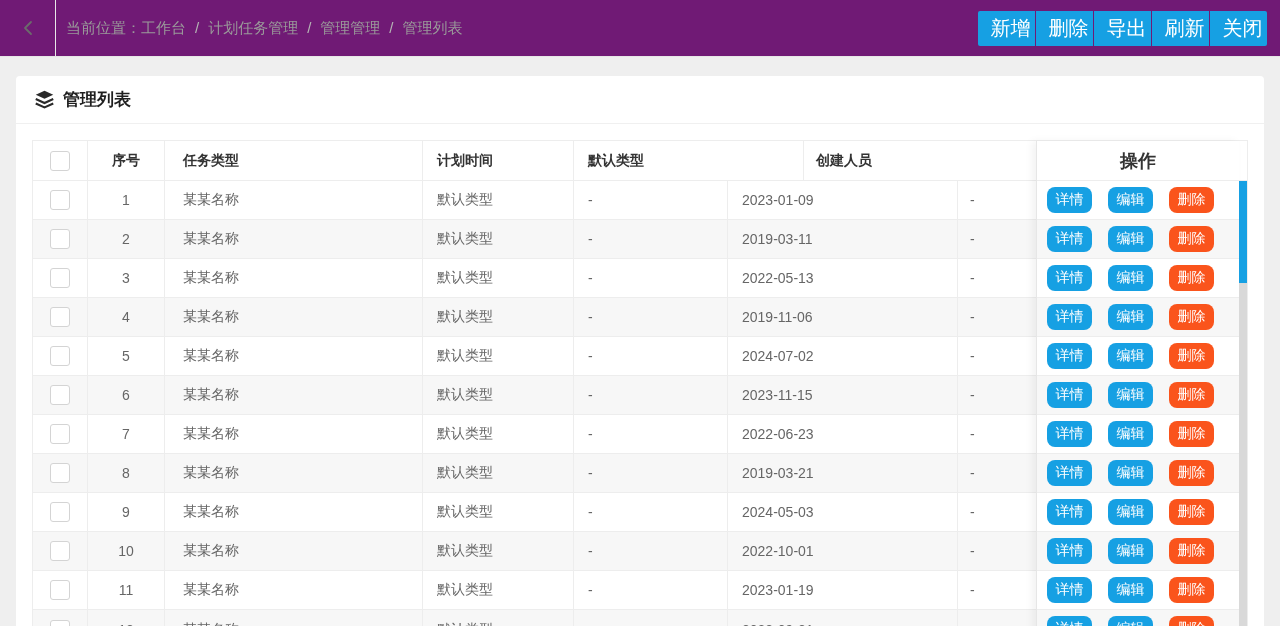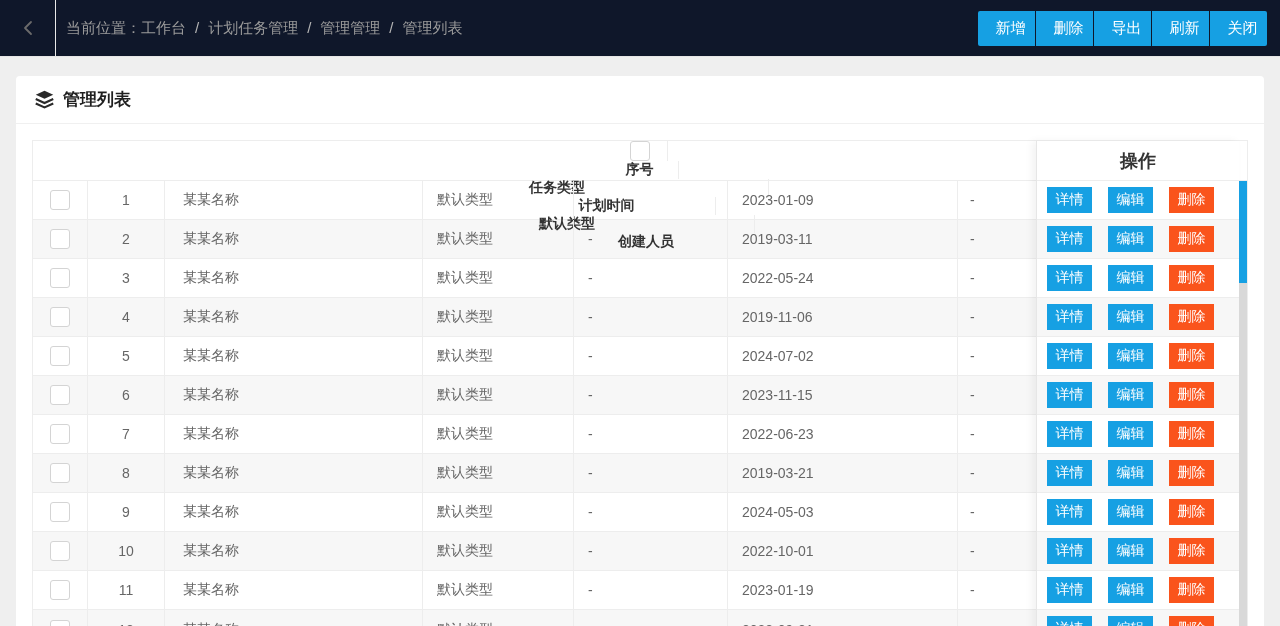--- a/index.html
+++ b/index.html
@@ -1,43 +1,43 @@
 <!DOCTYPE html>
 <html style="--primary: #16A0E3; --danger: #FA541C;"><head>
 <meta charset="utf-8">
 <style>
   * { margin:0; padding:0; box-sizing:border-box; }
   html,body { width:1280px; height:626px; overflow:hidden; }
   body { background:#efefef; font-family:"Liberation Sans","DejaVu Sans",sans-serif; }
 
   
-  .topbar { position:relative; height:57px; background:#0f172a; border-bottom:1px solid #e6e6e6;
+  .topbar { position:relative; height:57px; background:#701a75; border-bottom:1px solid #e6e6e6;
             display:flex; align-items:center; }
   .back { width:56px; height:100%; display:flex; align-items:center; justify-content:center;
           border-right:1px solid #e8e8e8; cursor:pointer; flex:0 0 auto; }
   .breadcrumb { margin-left:10px; display:flex; align-items:center; font-size:15px; color:#9a9a9a; }
   .bc-sep { color:#b5b5b5; padding:0 9px; }
   .topbar-actions { position:absolute; right:13px; top:11px; display:flex; gap:1px; }
-  .topbar-btn { width:57px; height:35px; background:var(--primary,#16A0E3); color:#fff; font-size:15px;
+  .topbar-btn { width:57px; height:35px; background:var(--primary,#16A0E3); color:#fff; font-size:20px;
                 display:flex; align-items:center; justify-content:center; cursor:pointer; border:none;
                 font-family:inherit;padding-left:8px; }
   .topbar-btn:first-child { border-radius:2px 0 0 2px; }
   .topbar-btn:last-child  { border-radius:0 2px 2px 0; }
 
   
   .card { margin:19px 16px 0; background:#fff; border-radius:4px; min-height:600px; }
   .card-header { height:48px; border-bottom:1px solid #f0f0f0; display:flex; align-items:center;
                  padding:0 18px; }
   .card-title { font-size:17px; font-weight:bold; color:#1f1f1f; margin-left:8px; }
 
   
   .card-body { padding:16px; }
   .table { position:relative; border:1px solid #ededed; background:#fff; }
   .t-row, .t-head { display:flex; align-items:center; }
-  .t-head { height:40px; border-bottom:1px solid #ededed; color:#333; font-weight:bold; font-size:14px;flex-direction:column; }
+  .t-head { height:40px; border-bottom:1px solid #ededed; color:#333; font-weight:bold; font-size:14px; }
   .t-row  { height:39px; border-bottom:1px solid #ededed; color:#666; font-size:14px; background:#fff; }
   .t-row.striped { background:#f7f7f7; }
   .t-row:last-child { border-bottom:none; }
   .cell { height:100%; display:flex; align-items:center; border-right:1px solid #ededed; padding-left:15px; }
   .cell:last-child { border-right:none; }
   .c-cb   { width:55px;  justify-content:center; padding-left:0; }
   .c-idx  { width:77px;  justify-content:center; padding-left:0; }
   .c-name { width:258px; padding-left:18px; }
   .c-type { width:151px; padding-left:14px; }
   .c-own  { width:154px; padding-left:14px; }
@@ -48,21 +48,21 @@
               cursor:pointer; display:block; }
 
   
   .op-col { position:absolute; top:0; right:8px; bottom:0; width:203px; background:#fff;
             border-left:1px solid #e6e6e6; box-shadow:-4px 0 8px rgba(0,0,0,0.05); }
   .op-head { height:40px; border-bottom:1px solid #ededed; display:flex; align-items:center;
              justify-content:center; font-weight:bold; font-size:18px; color:#333; }
   .op-row { height:39px; border-bottom:1px solid #ededed; display:flex; align-items:center;
             gap:16px; padding-left:10px; background:#fff; }
   .op-row.striped { background:#f7f7f7; }
-  .btn { min-width:45px; height:26px; border:none; border-radius:0; color:#fff; font-size:14px;
+  .btn { min-width:45px; height:26px; border:none; border-radius:8px; color:#fff; font-size:14px;
          display:flex; align-items:center; justify-content:center; cursor:pointer; padding:0 6px;
          font-family:inherit; }
   .btn-blue   { background:var(--primary,#16A0E3); }
   .btn-danger { background:var(--danger,#FA541C); }
 
   
   .v-scroll { position:absolute; top:40px; right:0; bottom:0; width:8px; background:#d9d9d9; }
   .v-thumb  { position:absolute; top:0; left:0; width:8px; height:102px; background:var(--primary,#16A0E3); }
 </style>
 </head>
@@ -137,21 +137,21 @@
             <div class="cell c-crt">-</div>
           </div>
           <div class="t-row">
             <div class="cell c-cb">
               <span class="checkbox"></span>
             </div>
             <div class="cell c-idx">3</div>
             <div class="cell c-name">某某名称</div>
             <div class="cell c-type">默认类型</div>
             <div class="cell c-own">-</div>
-            <div class="cell c-time">2022-05-24</div>
+            <div class="cell c-time">2022-05-13</div>
             <div class="cell c-crt">-</div>
           </div>
           <div class="t-row striped">
             <div class="cell c-cb">
               <span class="checkbox"></span>
             </div>
             <div class="cell c-idx">4</div>
             <div class="cell c-name">某某名称</div>
             <div class="cell c-type">默认类型</div>
             <div class="cell c-own">-</div>

